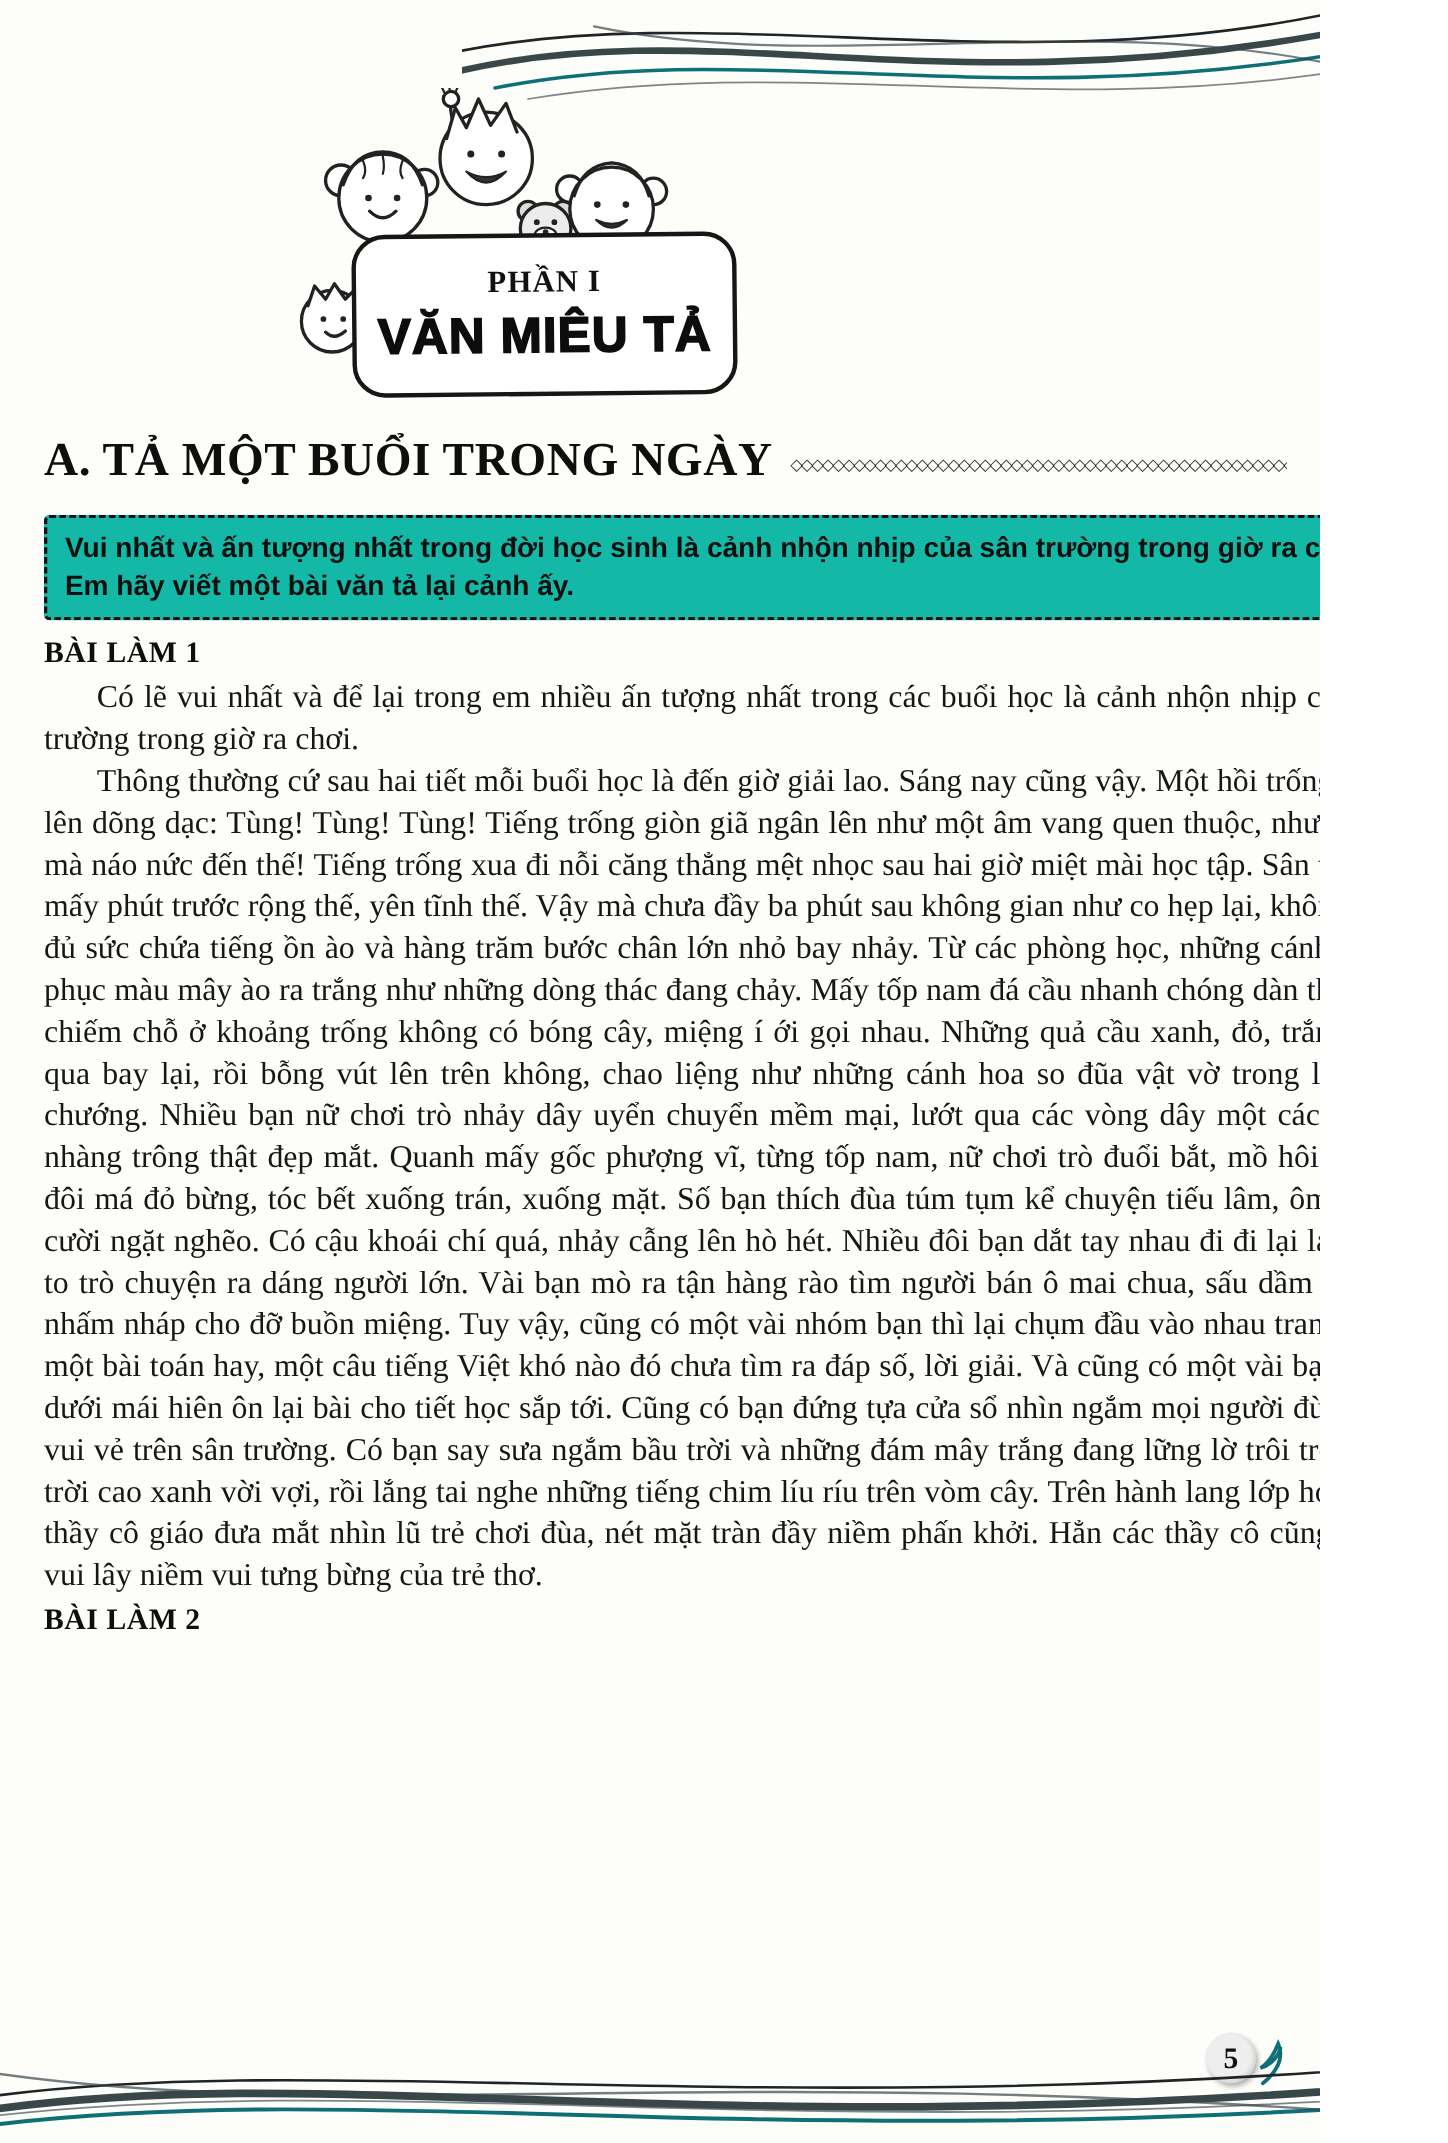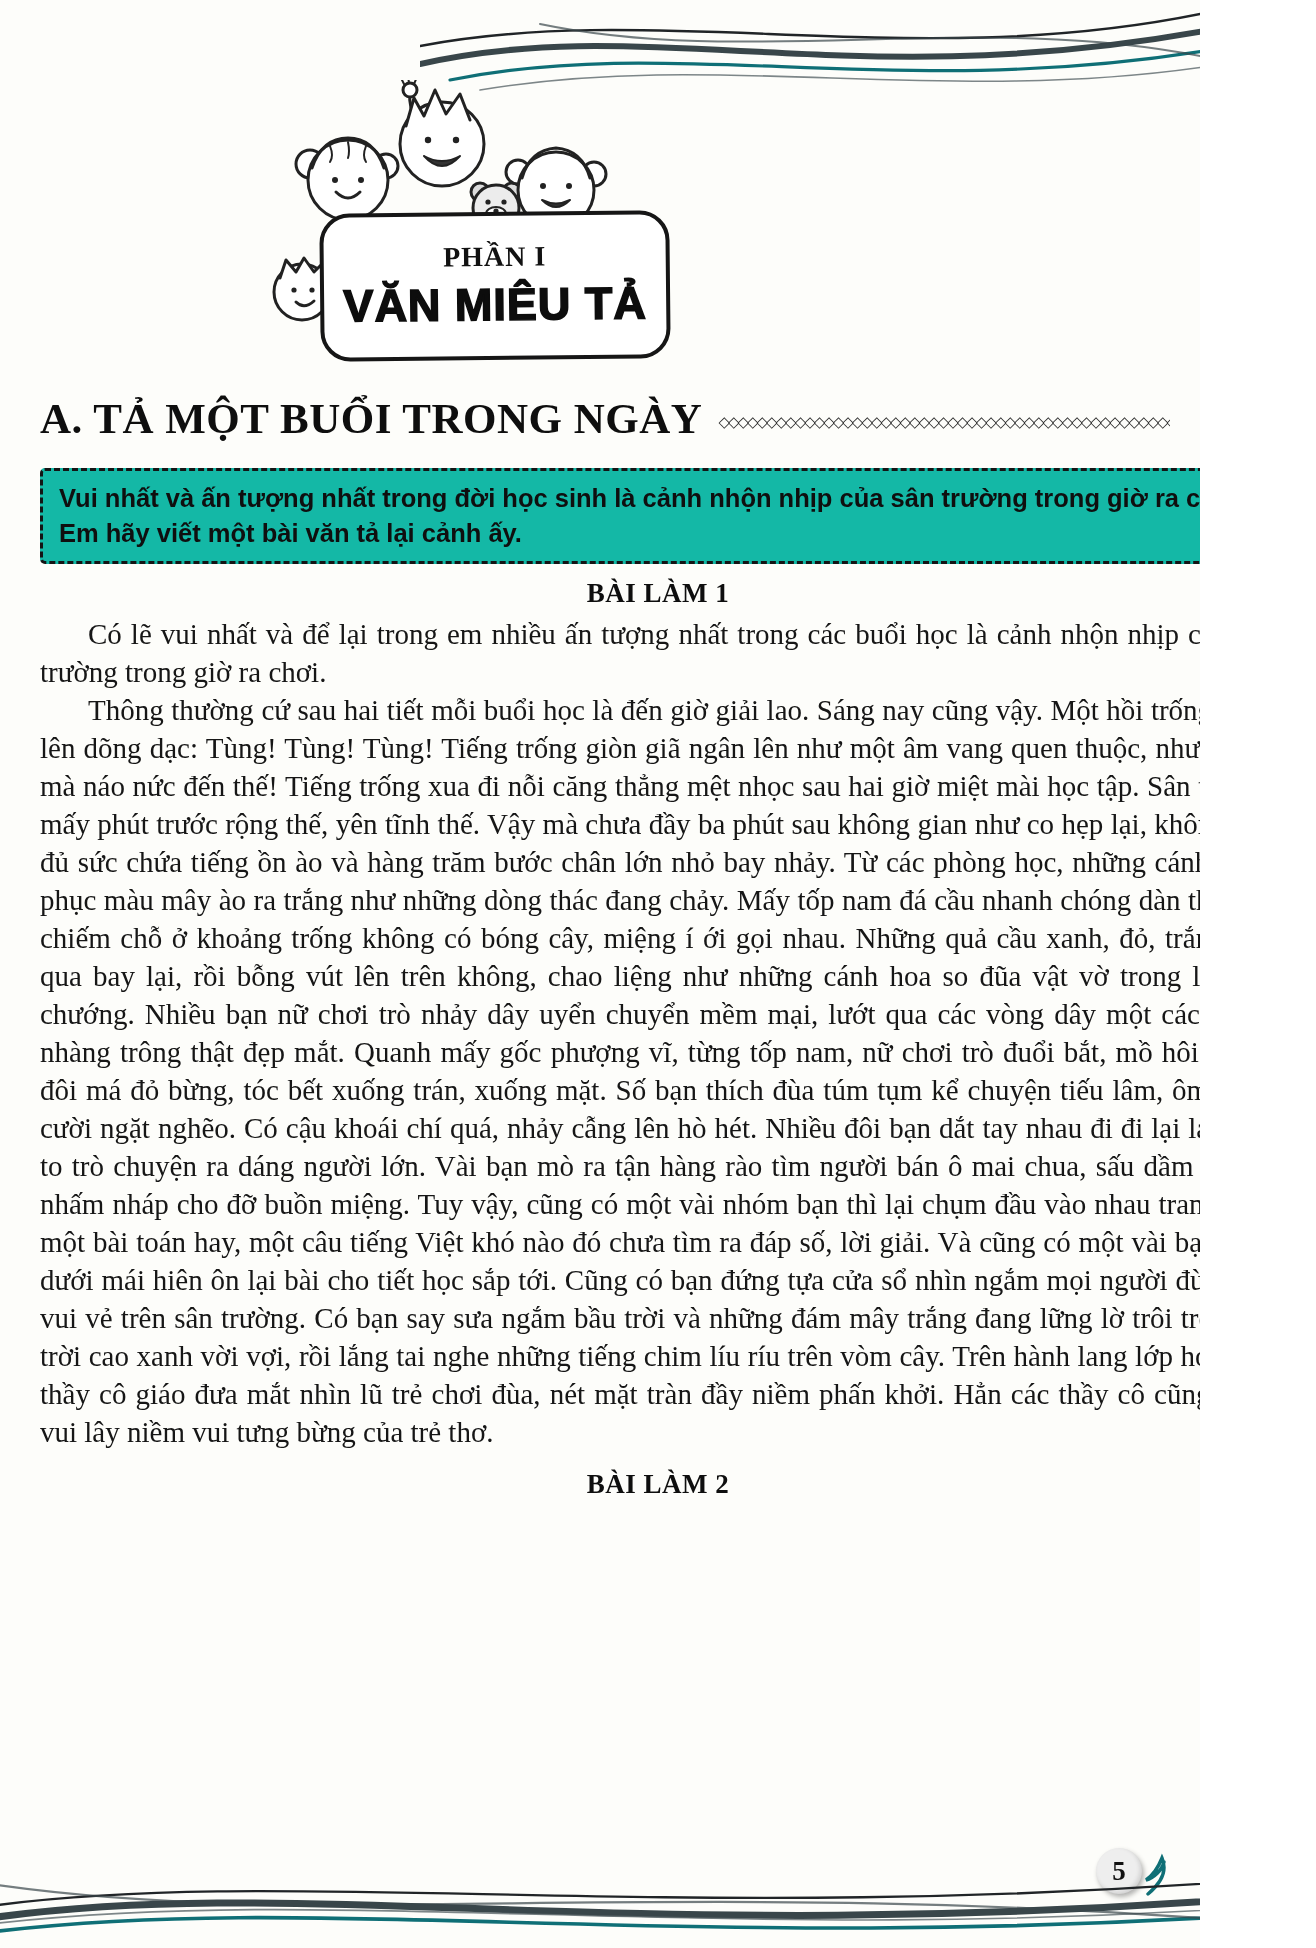--- a/index.html
+++ b/index.html
@@ -56,25 +56,25 @@
     border:3px dashed #141414; border-radius:5px;
     padding:10px 16px;
     background:#14b8a6;
   }
   .prompt-text {
     font-family:"Liberation Sans", sans-serif; font-weight:bold;
     font-size:25.5px; line-height:35px; color:#0f0f0f;
   }
 
   .essay-heading {
-    text-align:center; font-family:"Liberation Serif", serif;
+    text-align:left; font-family:"Liberation Serif", serif;
     font-weight:bold; font-size:27px; color:#0e0e0e;
     margin-top:14px; margin-bottom:6px; letter-spacing:0.5px;
   }
-  .essay-heading.second { margin-top:18px; }
+  .essay-heading.second { margin-top:6px; }
 
   .body-para {
     font-size:29px; line-height:38px;
     text-align:justify; text-indent:48px; color:#161616;
   }
 
   
   .page-badge {
     position:absolute; right:58px; bottom:54px;
     width:46px; height:46px; border-radius:50%;

